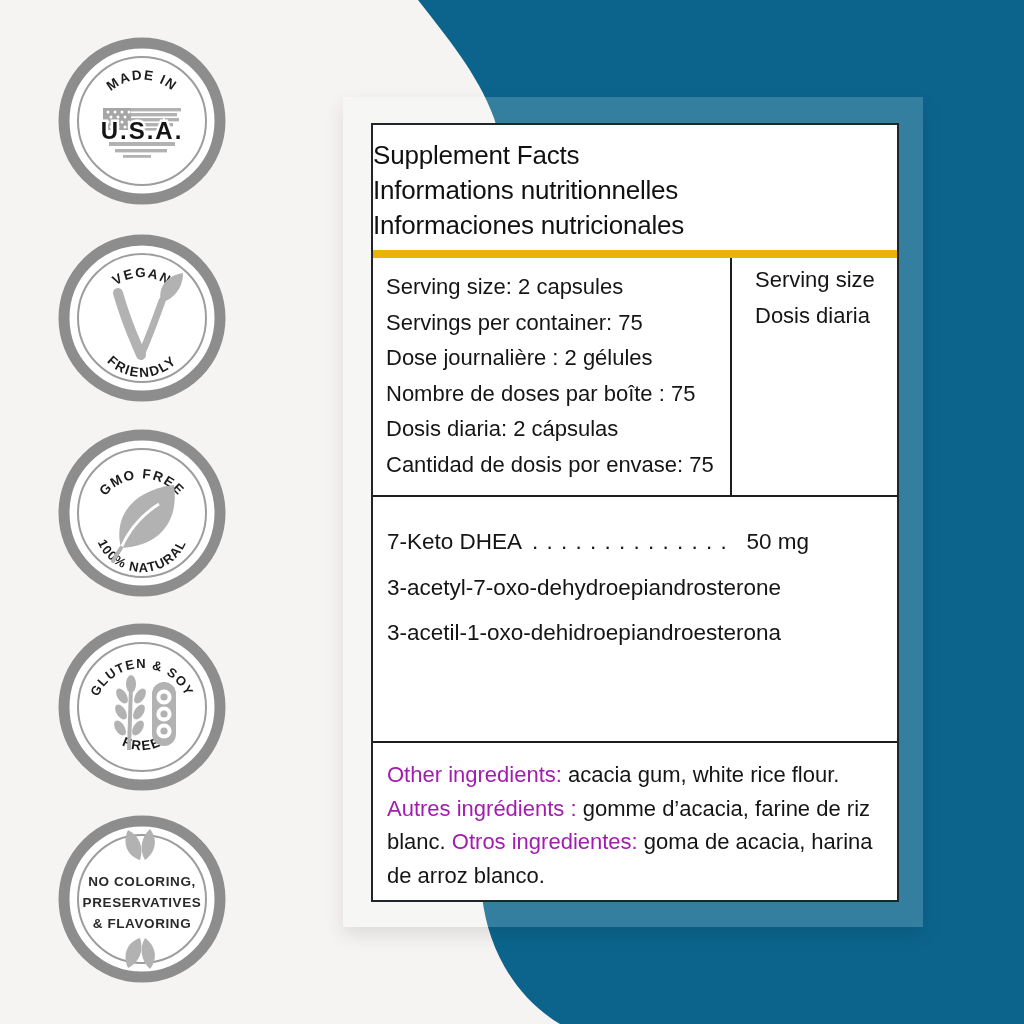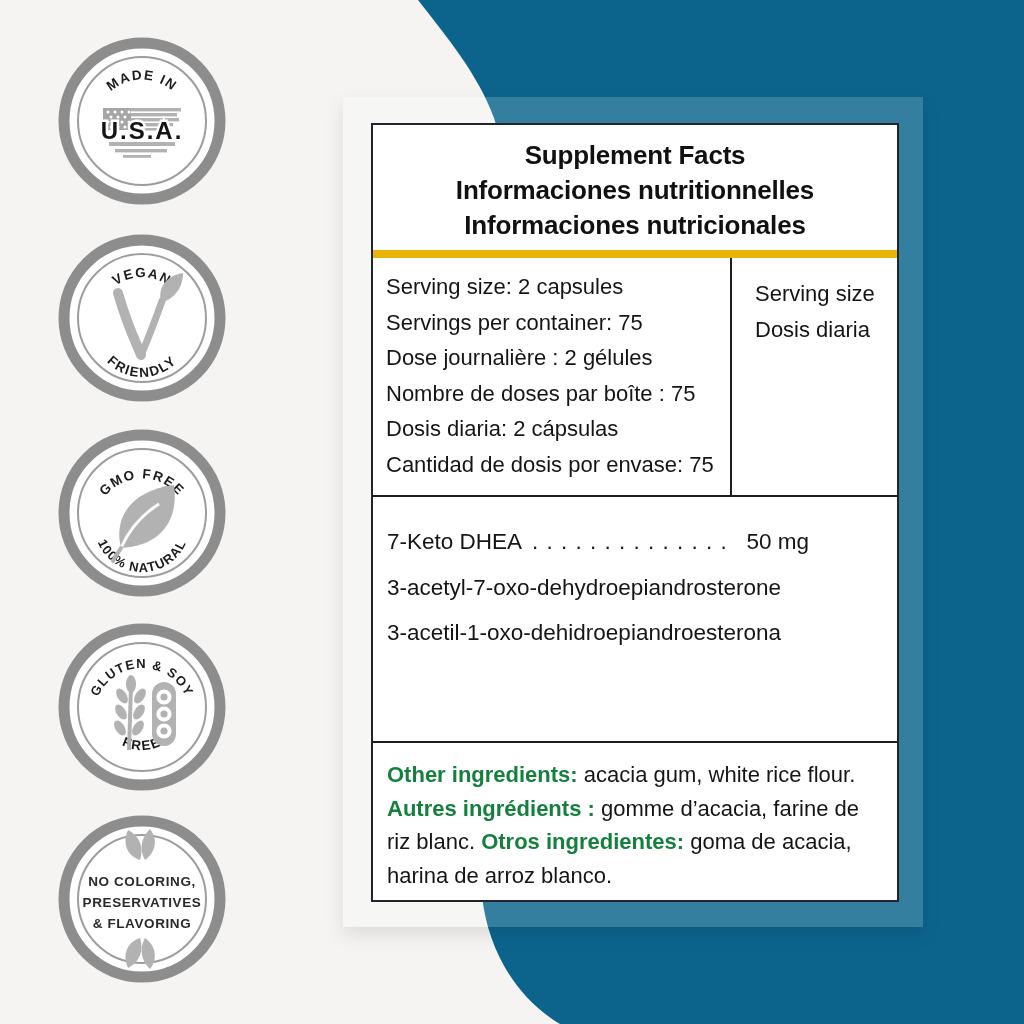--- a/index.html
+++ b/index.html
@@ -20,42 +20,42 @@
   }
 
   
   .facts-box{
     position:absolute;left:371px;top:123px;width:528px;height:779px;
     background:#ffffff;border:2px solid #20252c;box-sizing:border-box;
     display:flex;flex-direction:column;
   }
   .facts-title{
     height:125px;box-sizing:border-box;padding-top:13px;
-    text-align:center;font-weight:bold;font-size:26px;line-height:35px;
+    font-weight:normal;font-size:26px;line-height:35px;
     letter-spacing:-0.2px;color:#111;
   }
   .serving-section{
     height:245px;box-sizing:border-box;border-top:8px solid #eab308;
     display:flex;font-size:22px;line-height:35.5px;
   }
   .serving-left{flex:0 0 357px;box-sizing:border-box;padding:11px 0 0 13px;}
-  .serving-right{flex:1;box-sizing:border-box;border-left:2px solid #1d1d1d;padding:18px 0 0 23px;}
+  .serving-right{flex:1;box-sizing:border-box;border-left:2px solid #1d1d1d;padding:4px 0 0 23px;}
   .serving-right div{width:126px;}
   .actives-section{
     height:246px;box-sizing:border-box;border-top:2px solid #1d1d1d;
     padding:32px 0 0 14px;font-size:22.5px;
   }
   .active-row{display:flex;align-items:baseline;width:422px;white-space:nowrap;}
   .active-dots{flex:1;overflow:hidden;margin:0 10px;letter-spacing:1px;}
   .synonym{margin-top:21px;line-height:24px;}
   .other-section{
     flex:1;box-sizing:border-box;border-top:2px solid #1d1d1d;
     padding:15px 16px 0 14px;font-size:22px;line-height:33.5px;
   }
-  .other-section .b{font-weight:bold;color:#15803d;}
+  .other-section .b{font-weight:normal;color:#a21caf;}
 
   
   .badge{position:absolute;left:57px;width:170px;height:170px;}
   .arc{font-family:"Liberation Sans", sans-serif;font-weight:bold;font-size:13.5px;
        letter-spacing:1.6px;fill:#1b1b1b;text-anchor:middle;}
   .arc-wide{font-size:13px;letter-spacing:1.2px;}
   .badge-line{font-family:"Liberation Sans", sans-serif;font-weight:bold;font-size:13.5px;
        letter-spacing:0.6px;fill:#2a2a2a;text-anchor:middle;}
   .usa-text{font-family:"Liberation Sans", sans-serif;font-weight:bold;font-size:24px;
        letter-spacing:2px;fill:#141414;stroke:#ffffff;stroke-width:5px;paint-order:stroke;text-anchor:middle;}
@@ -182,21 +182,21 @@
     <text class="badge-line" x="85" y="93">PRESERVATIVES</text>
     <text class="badge-line" x="85" y="114">&amp; FLAVORING</text>
   </svg>
 
   <div class="overlay-panel"></div>
 
   <div class="facts-box">
 
     <div class="facts-title">
       <div>Supplement Facts</div>
-      <div>Informaciones nutritionnelles</div>
+      <div>Informations nutritionnelles</div>
       <div>Informaciones nutricionales</div>
     </div>
 
     <div class="serving-section">
       <div class="serving-left">
         <div>Serving size: 2 capsules</div>
         <div>Servings per container: 75</div>
         <div>Dose journalière : 2 gélules</div>
         <div>Nombre de doses par boîte : 75</div>
         <div>Dosis diaria: 2 cápsulas</div>

